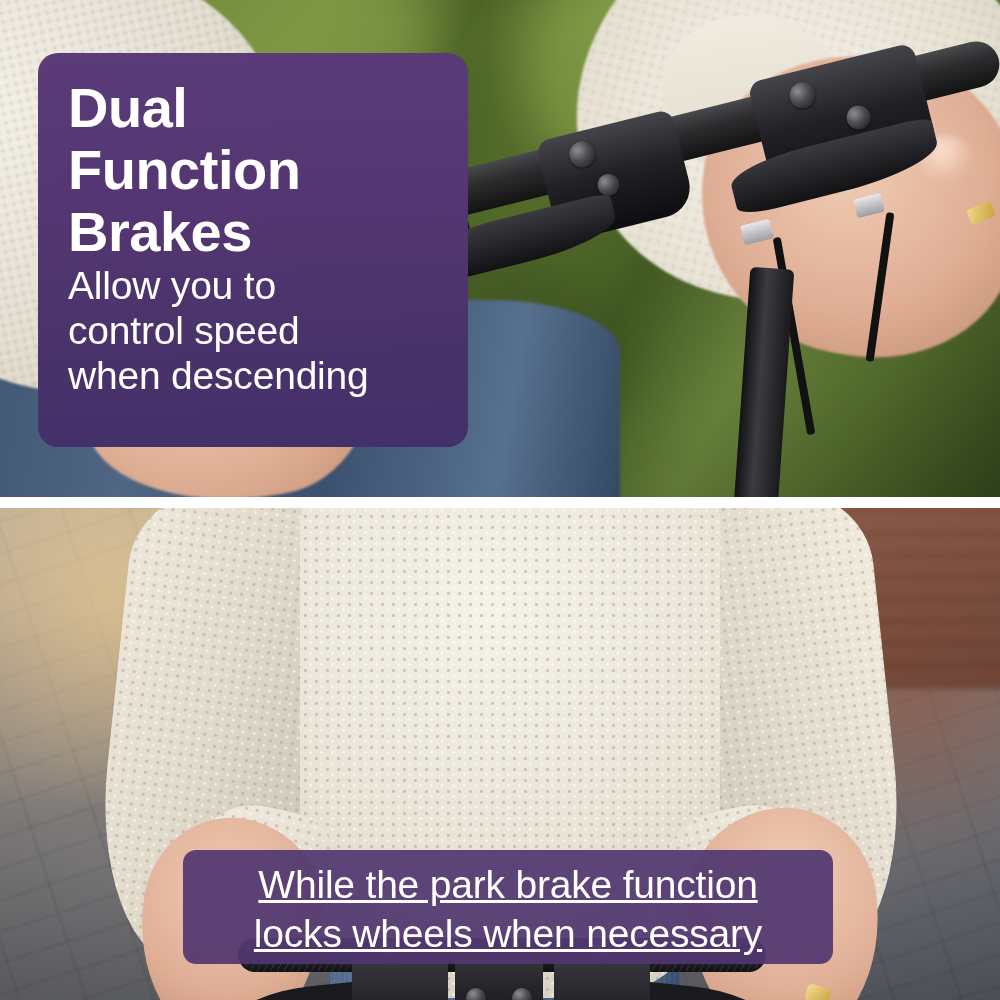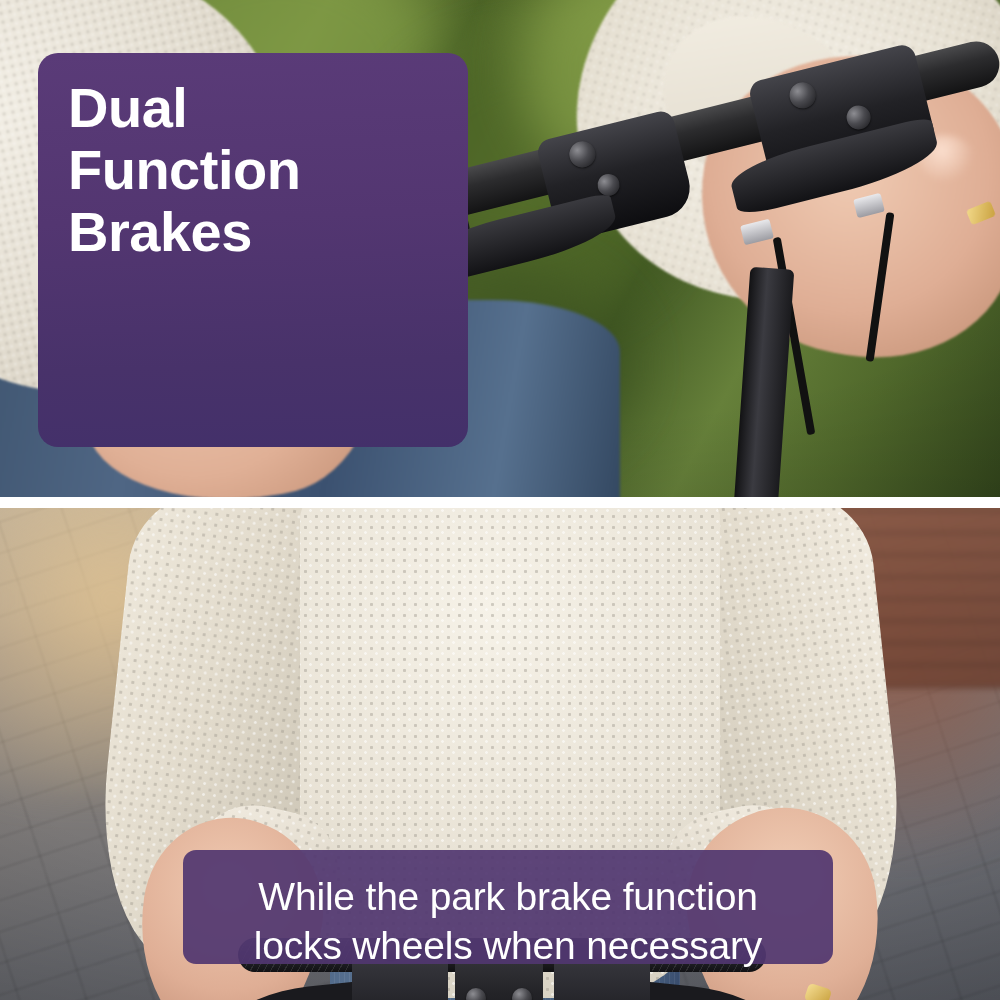--- a/index.html
+++ b/index.html
@@ -431,22 +431,23 @@
     box-sizing: border-box;
     padding: 10px 18px;
     color: #ffffff;
     text-align: center;
   }
   #caption-text {
     font-size: 39px;
     line-height: 49px;
     font-weight: 400;
     letter-spacing: -0.2px;
-    margin: 12px;
+    margin: 0;
     white-space: pre-line;
+    text-decoration: underline;
   }
 </style>
 </head>
 <body>
 
 <div id="root">
 
   <div class="panel" id="panel-top">
     <div class="photo" id="photo-top">
 
@@ -492,20 +493,23 @@
       <div class="cable-top" style="left:790px; top:236px; width:8px; height:200px; transform:rotate(-10deg);"></div>
       <div class="cable-top" style="left:876px; top:212px; width:8px; height:150px; transform:rotate(8deg);"></div>
 
       <div id="top-post"></div>
     </div>
 
     <div id="headline-card">
       <h1 id="headline-title">Dual
 Function
 Brakes</h1>
+      <p id="headline-sub">Allow you to
+control speed
+when descending</p>
     </div>
   </div>
 
   <div id="panel-gap"></div>
 
   <div class="panel" id="panel-bottom">
     <div class="photo" id="photo-bottom">
       <div id="bricks"></div>
       <div id="brick-warm"></div>
       <div id="brick-red"></div>

